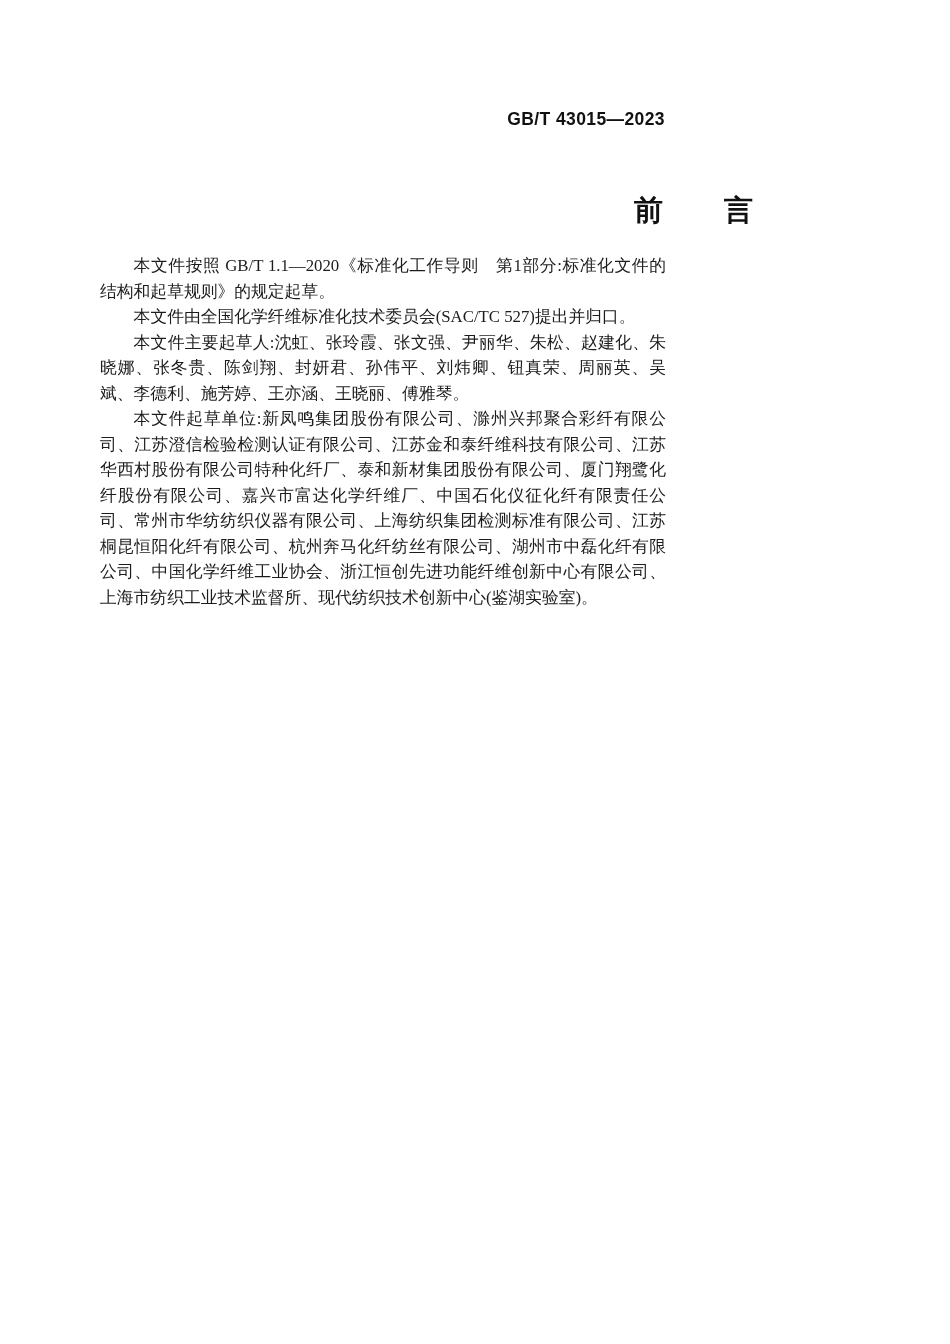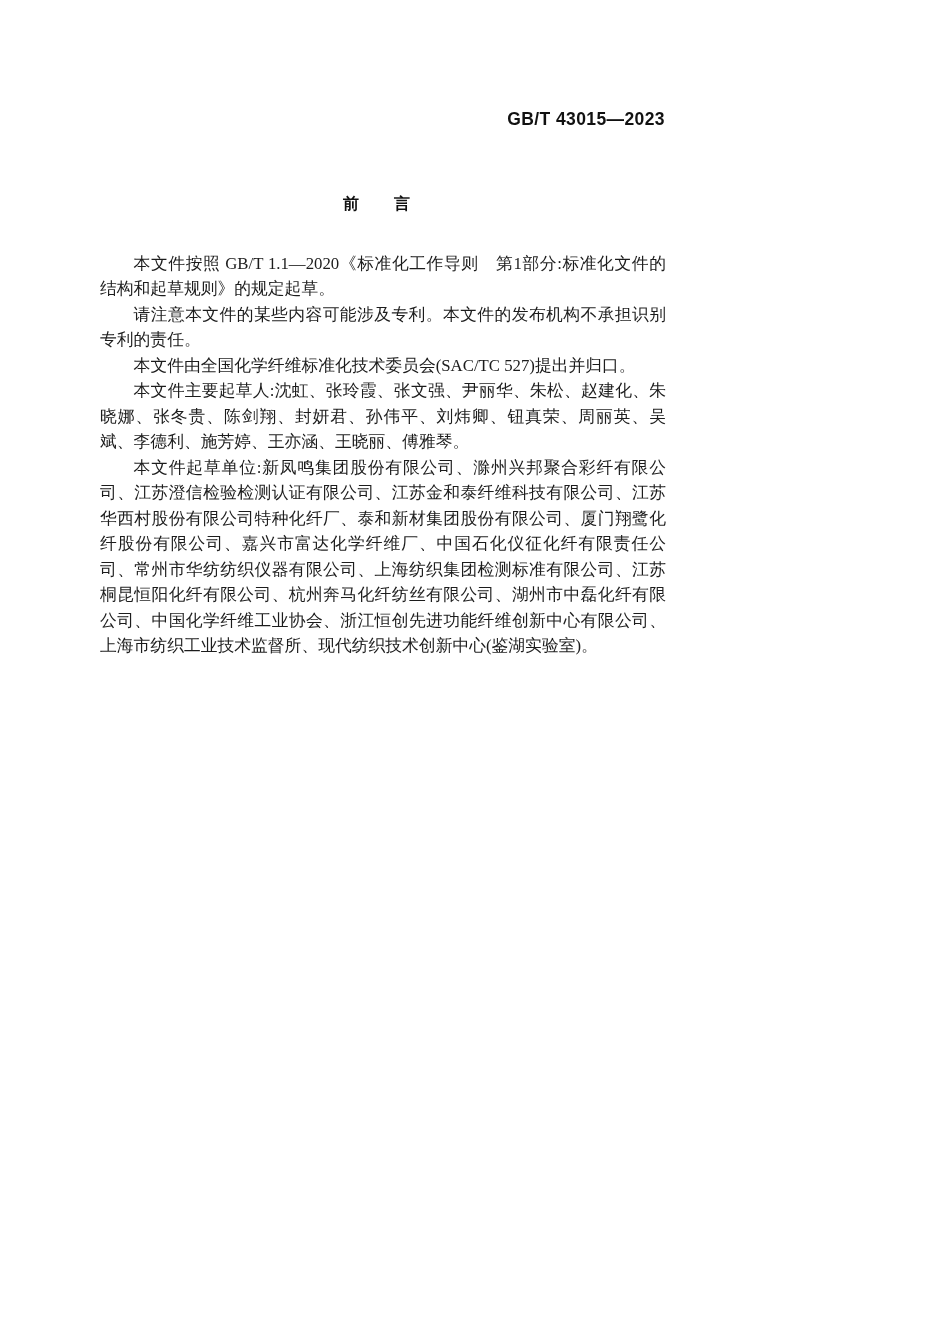--- a/index.html
+++ b/index.html
@@ -21,30 +21,30 @@
     text-align: right;
     font-family: "Liberation Sans", sans-serif;
     font-weight: 700;
     font-size: 17.5px;
     line-height: 1.1;
     letter-spacing: 0.4px;
     color: #111111;
   }
   .doc-title {
     margin: 66px 12px 0 0;
-    text-align: center;
+    text-align: right;
     font-family: "Liberation Sans", sans-serif;
     font-weight: 700;
-    font-size: 16px;
+    font-size: 29px;
     line-height: 1.1;
     letter-spacing: 1px;
     color: #111111;
   }
   .doc-body {
-    margin: 38px 100px 0 100px; 
+    margin: 26px 100px 0 100px; 
     font-family: "Liberation Serif", "DejaVu Serif", serif;
     font-size: 16.8px;
     line-height: 25.5px;
     text-align: justify;
     color: #1c1c1c;
   }
   .doc-body p {
     margin: 0;
     padding: 0;
     text-indent: 2em;
@@ -62,21 +62,20 @@
 <body>
 
 <div class="page">
 
   <div class="doc-header">GB/T 43015—2023</div>
 
   <h1 class="doc-title">前　　言</h1>
 
   <div class="doc-body">
     <p>本文件按照 GB/T 1.1—2020《标准化工作导则　第1部分:标准化文件的结构和起草规则》的规定起草。</p>
-    <p>请注意本文件的某些内容可能涉及专利。本文件的发布机构不承担识别专利的责任。</p>
     <p>本文件由全国化学纤维标准化技术委员会(SAC/TC 527)提出并归口。</p>
     <p>本文件主要起草人:沈虹、张玲霞、张文强、尹丽华、朱松、赵建化、朱晓娜、张冬贵、陈剑翔、封妍君、孙伟平、刘炜卿、钮真荣、周丽英、吴斌、李德利、施芳婷、王亦涵、王晓丽、傅雅琴。</p>
     <p>本文件起草单位:新凤鸣集团股份有限公司、滁州兴邦聚合彩纤有限公司、江苏澄信检验检测认证有限公司、江苏金和泰纤维科技有限公司、江苏华西村股份有限公司特种化纤厂、泰和新材集团股份有限公司、厦门翔鹭化纤股份有限公司、嘉兴市富达化学纤维厂、中国石化仪征化纤有限责任公司、常州市华纺纺织仪器有限公司、上海纺织集团检测标准有限公司、江苏桐昆恒阳化纤有限公司、杭州奔马化纤纺丝有限公司、湖州市中磊化纤有限公司、中国化学纤维工业协会、浙江恒创先进功能纤维创新中心有限公司、上海市纺织工业技术监督所、现代纺织技术创新中心(鉴湖实验室)。</p>
   </div>
 
   <div class="page-number">Ⅰ</div>
 
 </div>
 
 </body></html>

